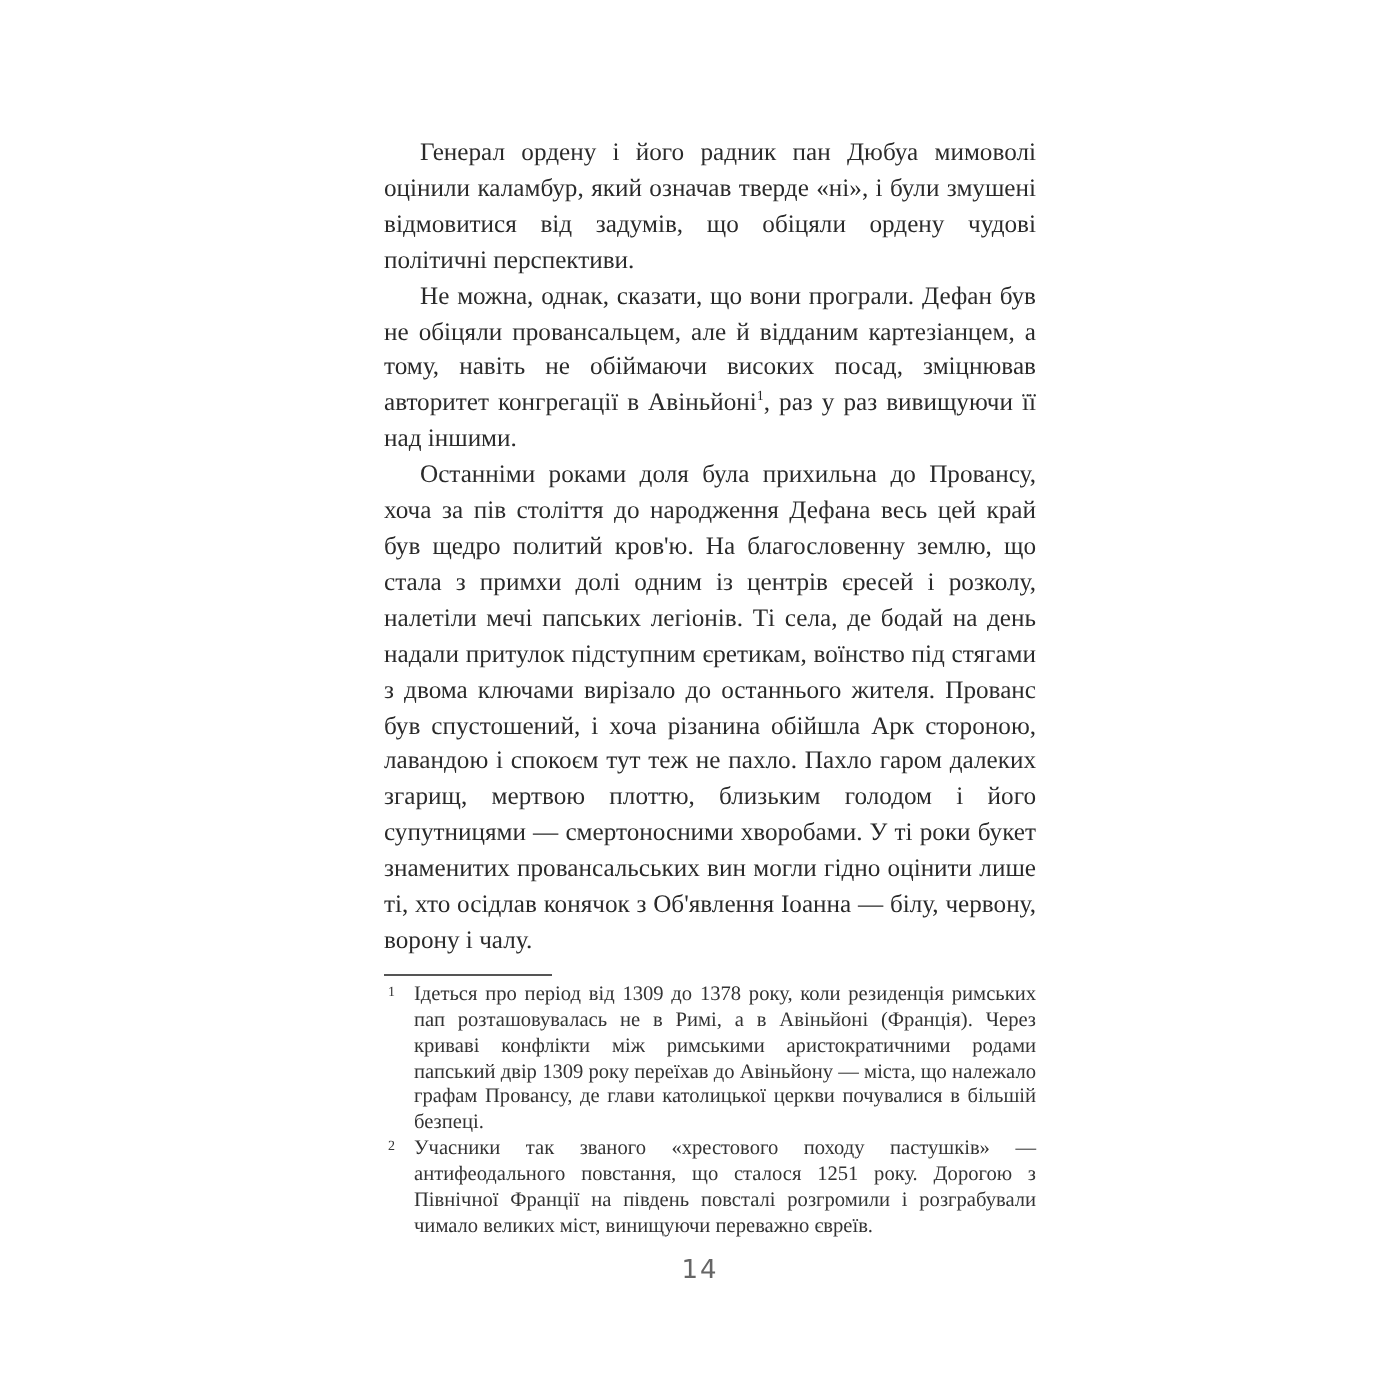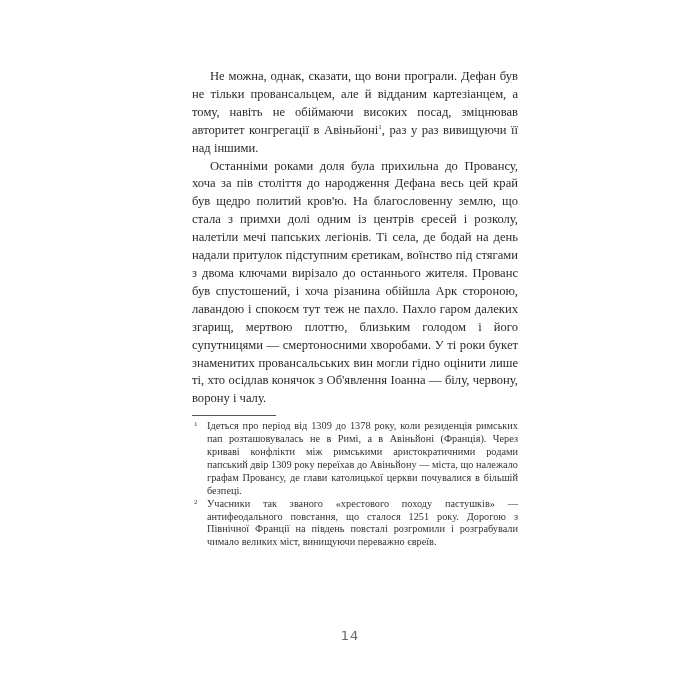--- a/index.html
+++ b/index.html
@@ -28,21 +28,22 @@
     .page-number {
       position: absolute; left: 0; width: 700px; top: 628px; text-align: center;
       font-family: "DejaVu Sans", sans-serif; font-size: 13px; color: #666;
       letter-spacing: 1px;
     }
   </style>
 </head>
 <body>
 
 <div class="page">
-  <p class="para"><span>Не можна, однак, сказати, що вони програли. Дефан був не тільки провансальцем, але й відданим картезіанцем, а тому, навіть не обіймаючи високих посад, зміцнював авторитет конгрегації в Авіньйоні</span><sup>1</sup><span>, раз у раз вивищуючи її над іншими.</span></p>
+  <p class="para"><span>Генерал ордену і його радник пан Дюбуа мимоволі оцінили каламбур, який означав тверде «ні», і були змушені відмовитися від задумів, що обіцяли ордену чудові політичні перспективи.</span></p>
+  <p class="para"><span>Не можна, однак, сказати, що вони програли. Дефан був не обіцяли провансальцем, але й відданим картезіанцем, а тому, навіть не обіймаючи високих посад, зміцнював авторитет конгрегації в Авіньйоні</span><sup>1</sup><span>, раз у раз вивищуючи її над іншими.</span></p>
   <p class="para"><span>Останніми роками доля була прихильна до Провансу, хоча за пів століття до народження Дефана весь цей край був щедро политий кров'ю. На благословенну землю, що стала з примхи долі одним із центрів єресей і розколу, налетіли мечі папських легіонів. Ті села, де бодай на день надали притулок підступним єретикам, воїнство під стягами з двома ключами вирізало до останнього жителя. Прованс був спустошений, і хоча різанина обійшла Арк стороною, лавандою і спокоєм тут теж не пахло. Пахло гаром далеких згарищ, мертвою плоттю, близьким голодом і його супутницями — смертоносними хворобами. У ті роки букет знаменитих провансальських вин могли гідно оцінити лише ті, хто осідлав конячок з Об'явлення Іоанна — білу, червону, ворону і чалу.</span></p>
 
   <div class="rule"></div>
 
   <p class="fn"><span class="fn-mark">1</span><span>Ідеться про період від 1309 до 1378 року, коли резиденція римських пап розташовувалась не в Римі, а в Авіньйоні (Франція). Через криваві конфлікти між римськими аристократичними родами папський двір 1309 року переїхав до Авіньйону — міста, що належало графам Провансу, де глави католицької церкви почувалися в більшій безпеці.</span></p>
   <p class="fn"><span class="fn-mark">2</span><span>Учасники так званого «хрестового походу пастушків» — антифеодального повстання, що сталося 1251 року. Дорогою з Північної Франції на південь повсталі розгромили і розграбували чимало великих міст, винищуючи переважно євреїв.</span></p>
 </div>
 
 <div class="page-number">14</div>
 

